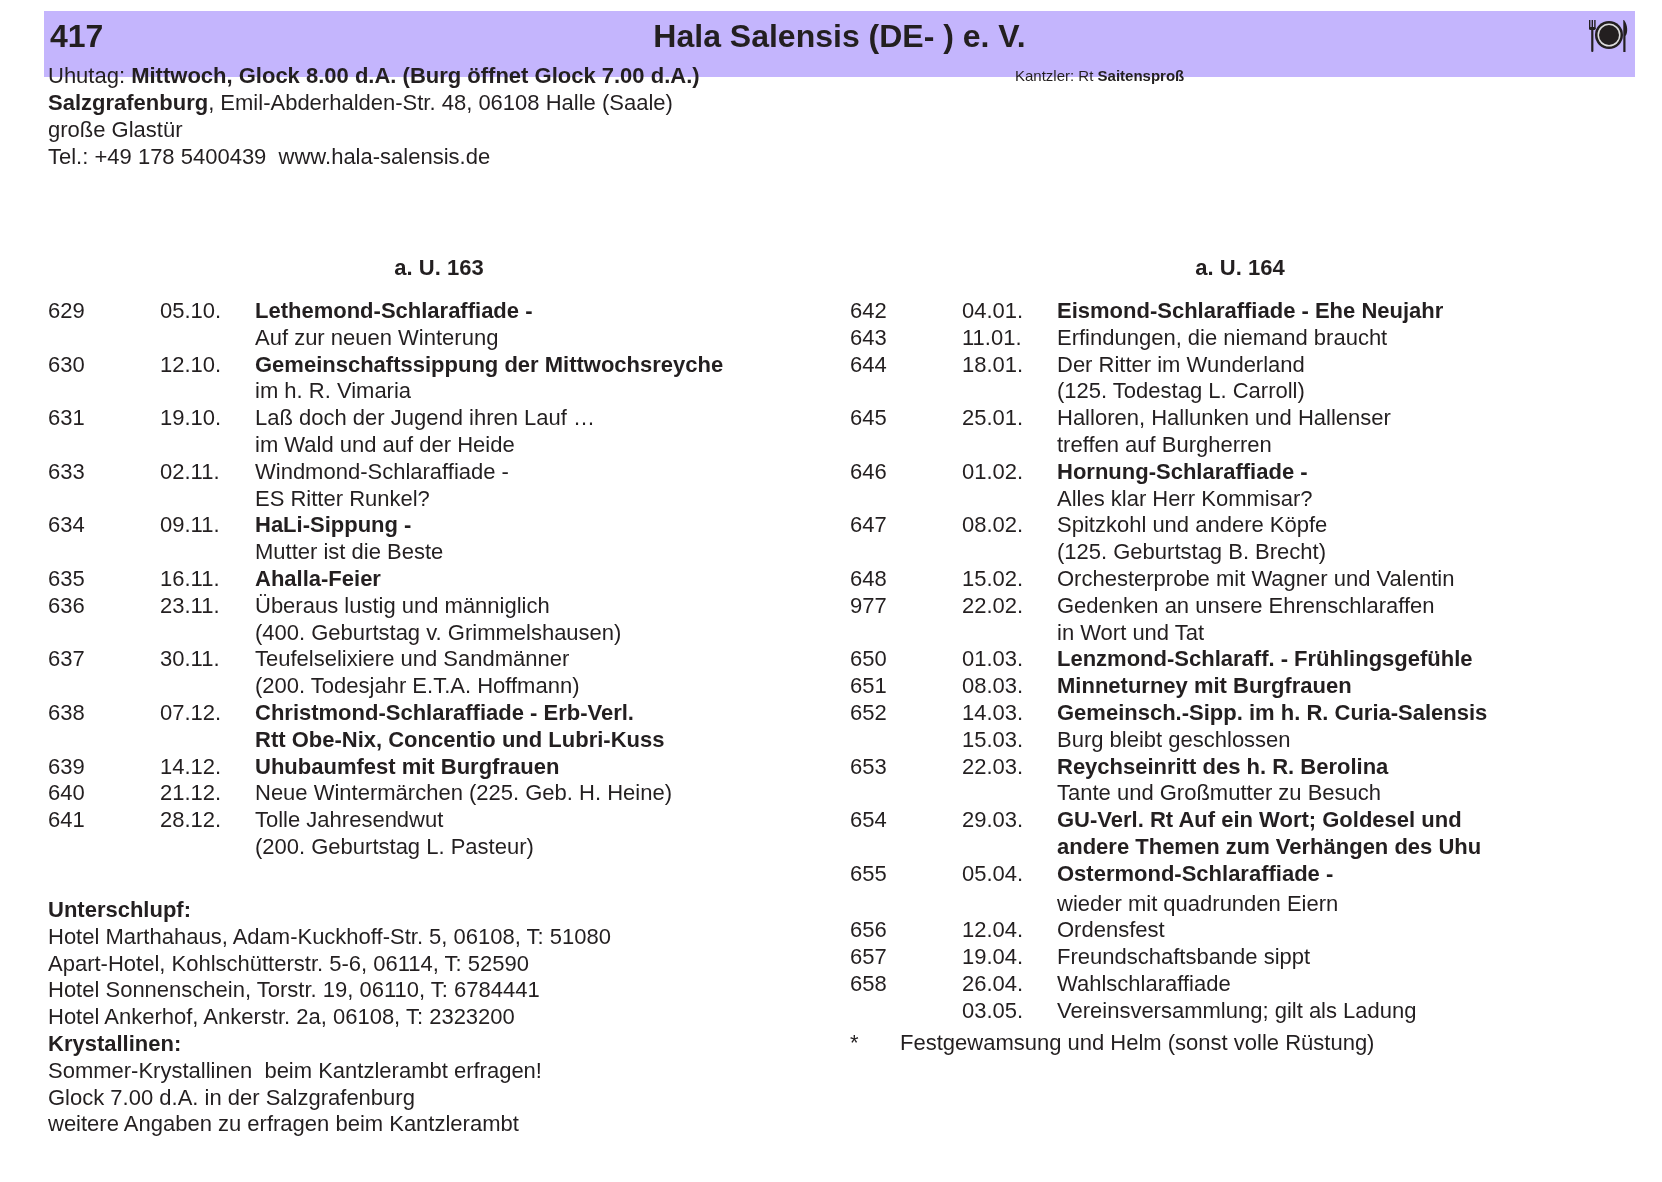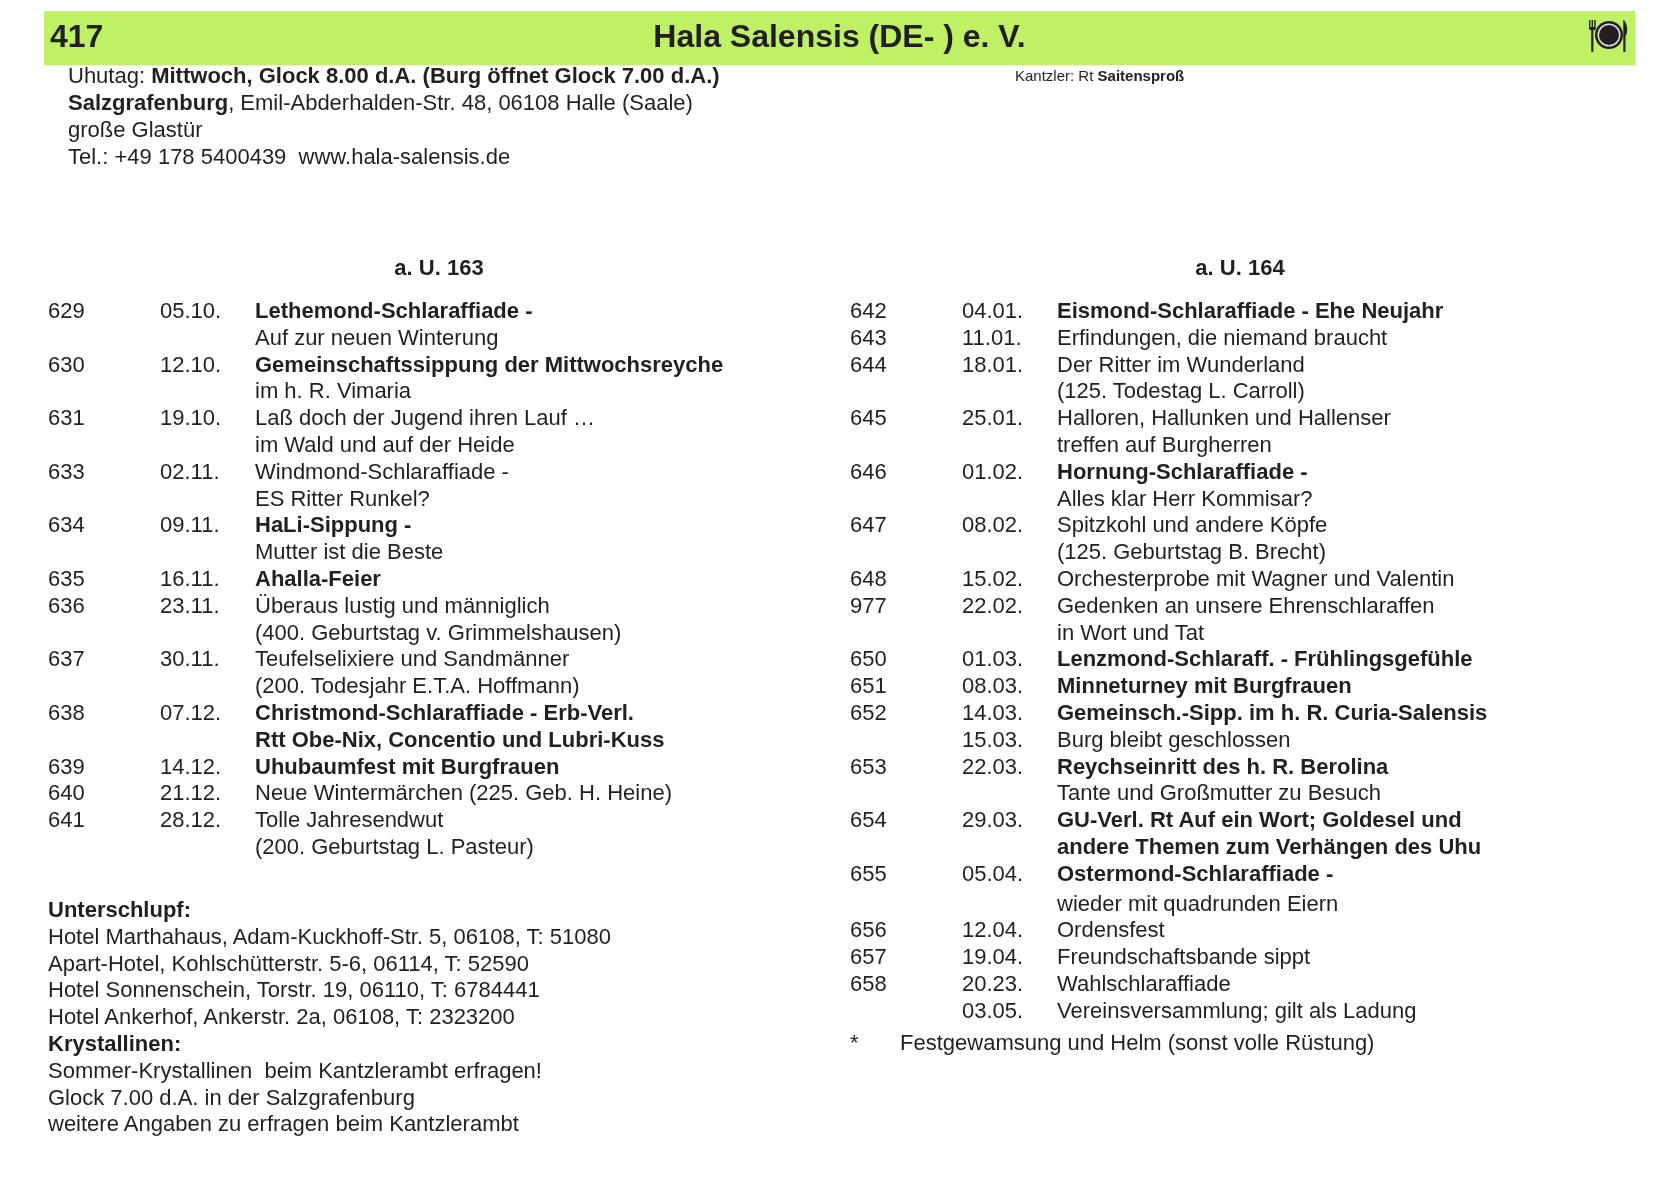--- a/index.html
+++ b/index.html
@@ -2,35 +2,35 @@
 <html><head>
   <meta charset="utf-8">
   <style>
     html, body { margin: 0; padding: 0; background: #ffffff; }
     body {
       width: 1662px; height: 1182px; position: relative; overflow: hidden;
       font-family: "Liberation Sans", "DejaVu Sans", sans-serif;
       color: #231f20;
     }
     .header-bar {
-      position: absolute; left: 44px; top: 11px; width: 1591px; height: 54px;
-      background: #bef264;
+      position: absolute; left: 44px; top: 11px; width: 1591px; height: 66px;
+      background: #c4b5fd;
     }
     .header-number {
       position: absolute; left: 6px; top: 7px;
       font-size: 32px; font-weight: bold; line-height: 36px;
     }
     .header-title {
       position: absolute; left: 0; right: 0; top: 7px; text-align: center;
       font-size: 32px; font-weight: bold; line-height: 36px;
     }
     .header-icon { position: absolute; right: 6px; top: 6px; width: 42px; height: 38px; }
 
     .info { position: absolute; left: 48px; top: 62px; font-size: 22px; line-height: 27px; }
-    .info div { white-space: pre; margin-left: 20px; }
+    .info div { white-space: pre; }
     .info b, .kantzler b { font-weight: bold; }
     .kantzler { position: absolute; left: 1015px; top: 62px; font-size: 15px; line-height: 27px; white-space: pre; }
 
     .col-heading {
       position: absolute; top: 254px; font-size: 22px; font-weight: bold; line-height: 27px;
       text-align: center; width: 200px;
     }
     .col-left-heading { left: 339px; }
     .col-right-heading { left: 1140px; }
 
@@ -186,21 +186,21 @@
       <div class="ev-line bold"><span class="ev-num">655</span><span class="ev-date">05.04.</span><span class="ev-text">Ostermond-Schlaraffiade -</span></div>
       <div class="ev-line" style="margin-top: 3px;"><span class="ev-num"></span><span class="ev-date"></span><span class="ev-text">wieder mit quadrunden Eiern</span></div>
     </div>
     <div class="ev-row">
       <div class="ev-line"><span class="ev-num">656</span><span class="ev-date">12.04.</span><span class="ev-text">Ordensfest</span></div>
     </div>
     <div class="ev-row">
       <div class="ev-line"><span class="ev-num">657</span><span class="ev-date">19.04.</span><span class="ev-text">Freundschaftsbande sippt</span></div>
     </div>
     <div class="ev-row">
-      <div class="ev-line"><span class="ev-num">658</span><span class="ev-date">20.23.</span><span class="ev-text">Wahlschlaraffiade</span></div>
+      <div class="ev-line"><span class="ev-num">658</span><span class="ev-date">26.04.</span><span class="ev-text">Wahlschlaraffiade</span></div>
     </div>
     <div class="ev-row">
       <div class="ev-line"><span class="ev-num"></span><span class="ev-date">03.05.</span><span class="ev-text">Vereinsversammlung; gilt als Ladung</span></div>
     </div>
   </div>
 
 <div class="notes">
   <div class="sec-title">Unterschlupf:</div>
   <div>Hotel Marthahaus, Adam-Kuckhoff-Str. 5, 06108, T: 51080</div>
   <div>Apart-Hotel, Kohlschütterstr. 5-6, 06114, T: 52590</div>

